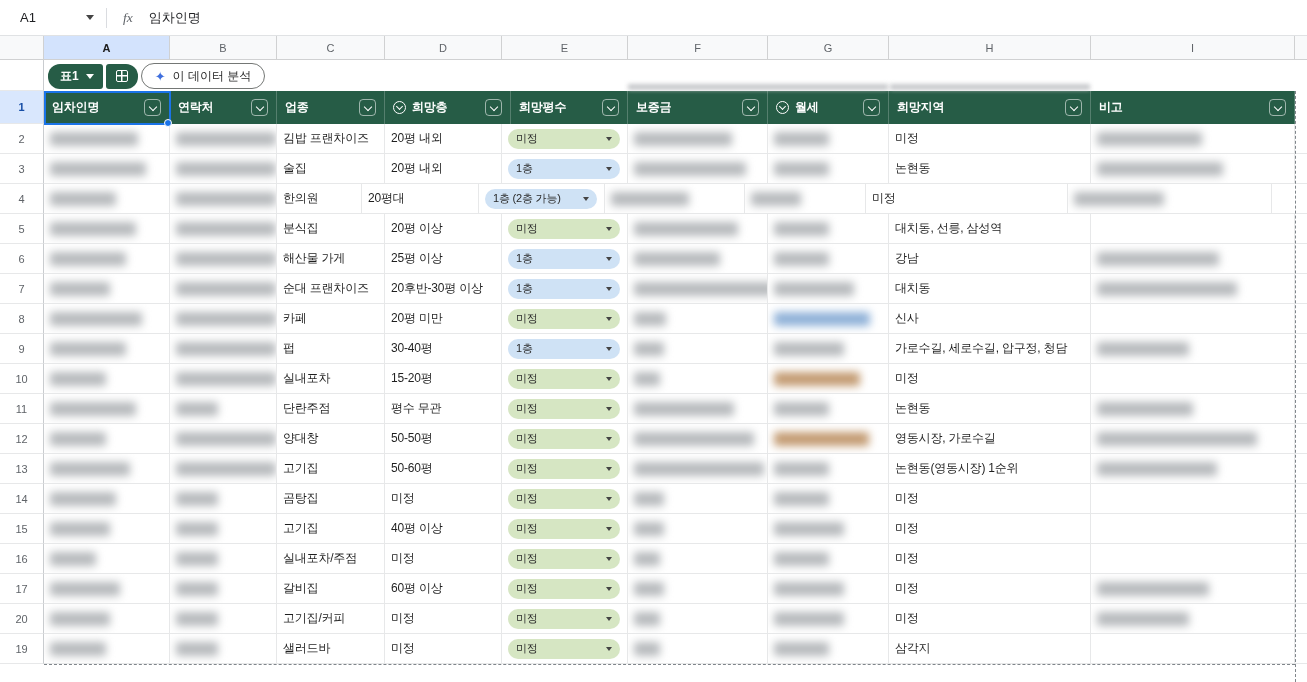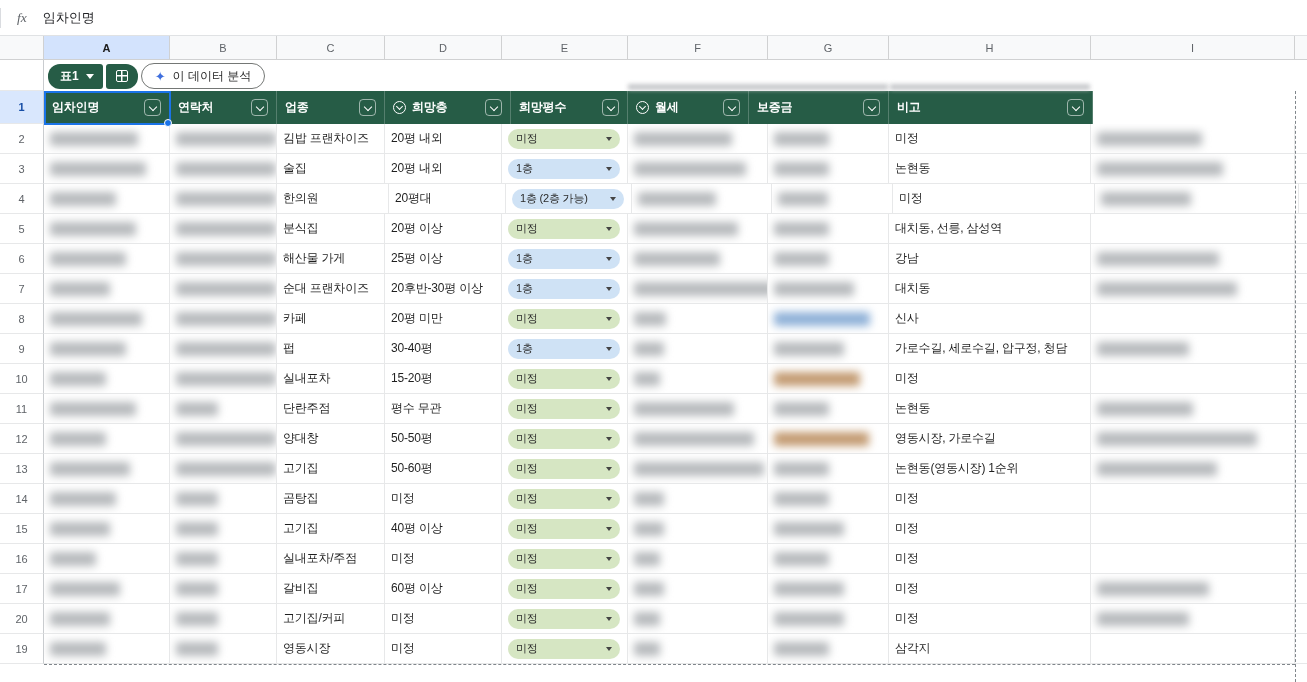--- a/index.html
+++ b/index.html
@@ -96,20 +96,24 @@
   .preblur{position:absolute;top:24px;height:6px;background:#c7c9cc;filter:blur(2px);z-index:3}
   #preblur-fg{left:628px;width:260px}
   #preblur-h{left:890px;width:200px}
 </style>
 </head>
 <body>
 
 <div id="app">
 
   <div id="formulabar">
+    <div class="namebox">
+      <span class="nb-text">A1</span>
+      <span class="nb-arrow"></span>
+    </div>
     <div class="fb-divider"></div>
     <span class="fx">fx</span>
     <span class="formula">임차인명</span>
   </div>
 
   <div id="colheads">
     <div class="corner"></div>
     <div class="colhead sel" style="width: 126px;">A</div>
       <div class="colhead" style="width: 107px;">B</div>
       <div class="colhead" style="width: 108px;">C</div>
@@ -159,27 +163,31 @@
           </div>
           <div class="hcell" style="width: 126px;">
             <div class="circo"></div>
             <div class="lbl">희망층</div>
             <div class="hchev"></div>
           </div>
           <div class="hcell" style="width: 117px;">
             <div class="lbl">희망평수</div>
             <div class="hchev"></div>
           </div>
+          <div class="hcell" style="width: 140px;">
+            <div class="lbl">보증금</div>
+            <div class="hchev"></div>
+          </div>
           <div class="hcell" style="width: 121px;">
             <div class="circo"></div>
             <div class="lbl">월세</div>
             <div class="hchev"></div>
           </div>
-          <div class="hcell" style="width: 140px;">
-            <div class="lbl">보증금</div>
+          <div class="hcell" style="width: 202px;">
+            <div class="lbl">희망지역</div>
             <div class="hchev"></div>
           </div>
           <div class="hcell" style="width: 204px;">
             <div class="lbl">비고</div>
             <div class="hchev"></div>
           </div>
           <div class="rowfill"></div>
         </div>
         <div class="row">
           <div class="gut">2</div>
@@ -238,21 +246,21 @@
           <div class="rowfill"></div>
         </div>
         <div class="row">
           <div class="gut">4</div>
           <div class="cell" style="width: 126px;">
             <div class="blur" style="width: 66px;"></div>
           </div>
           <div class="cell" style="width: 107px;">
             <div class="blur" style="width: 100px;"></div>
           </div>
-          <div class="cell" style="width: 112px;">한의원</div>
+          <div class="cell" style="width: 85px;">한의원</div>
           <div class="cell" style="width: 117px;">20평대</div>
           <div class="cell" style="width: 126px;">
             <div class="chip blue">
               <div>1층 (2층 가능)</div>
               <div class="tri"></div>
             </div>
           </div>
           <div class="cell" style="width: 140px;">
             <div class="blur" style="width: 78px;"></div>
           </div>
@@ -646,21 +654,21 @@
           <div class="rowfill"></div>
         </div>
         <div class="row">
           <div class="gut">19</div>
           <div class="cell" style="width: 126px;">
             <div class="blur" style="width: 56px;"></div>
           </div>
           <div class="cell" style="width: 107px;">
             <div class="blur" style="width: 42px;"></div>
           </div>
-          <div class="cell" style="width: 108px;">영동시장</div>
+          <div class="cell" style="width: 108px;">샐러드바</div>
           <div class="cell" style="width: 117px;">미정</div>
           <div class="cell" style="width: 126px;">
             <div class="chip green">
               <div>미정</div>
               <div class="tri"></div>
             </div>
           </div>
           <div class="cell" style="width: 140px;">
             <div class="blur" style="width: 26px;"></div>
           </div>

